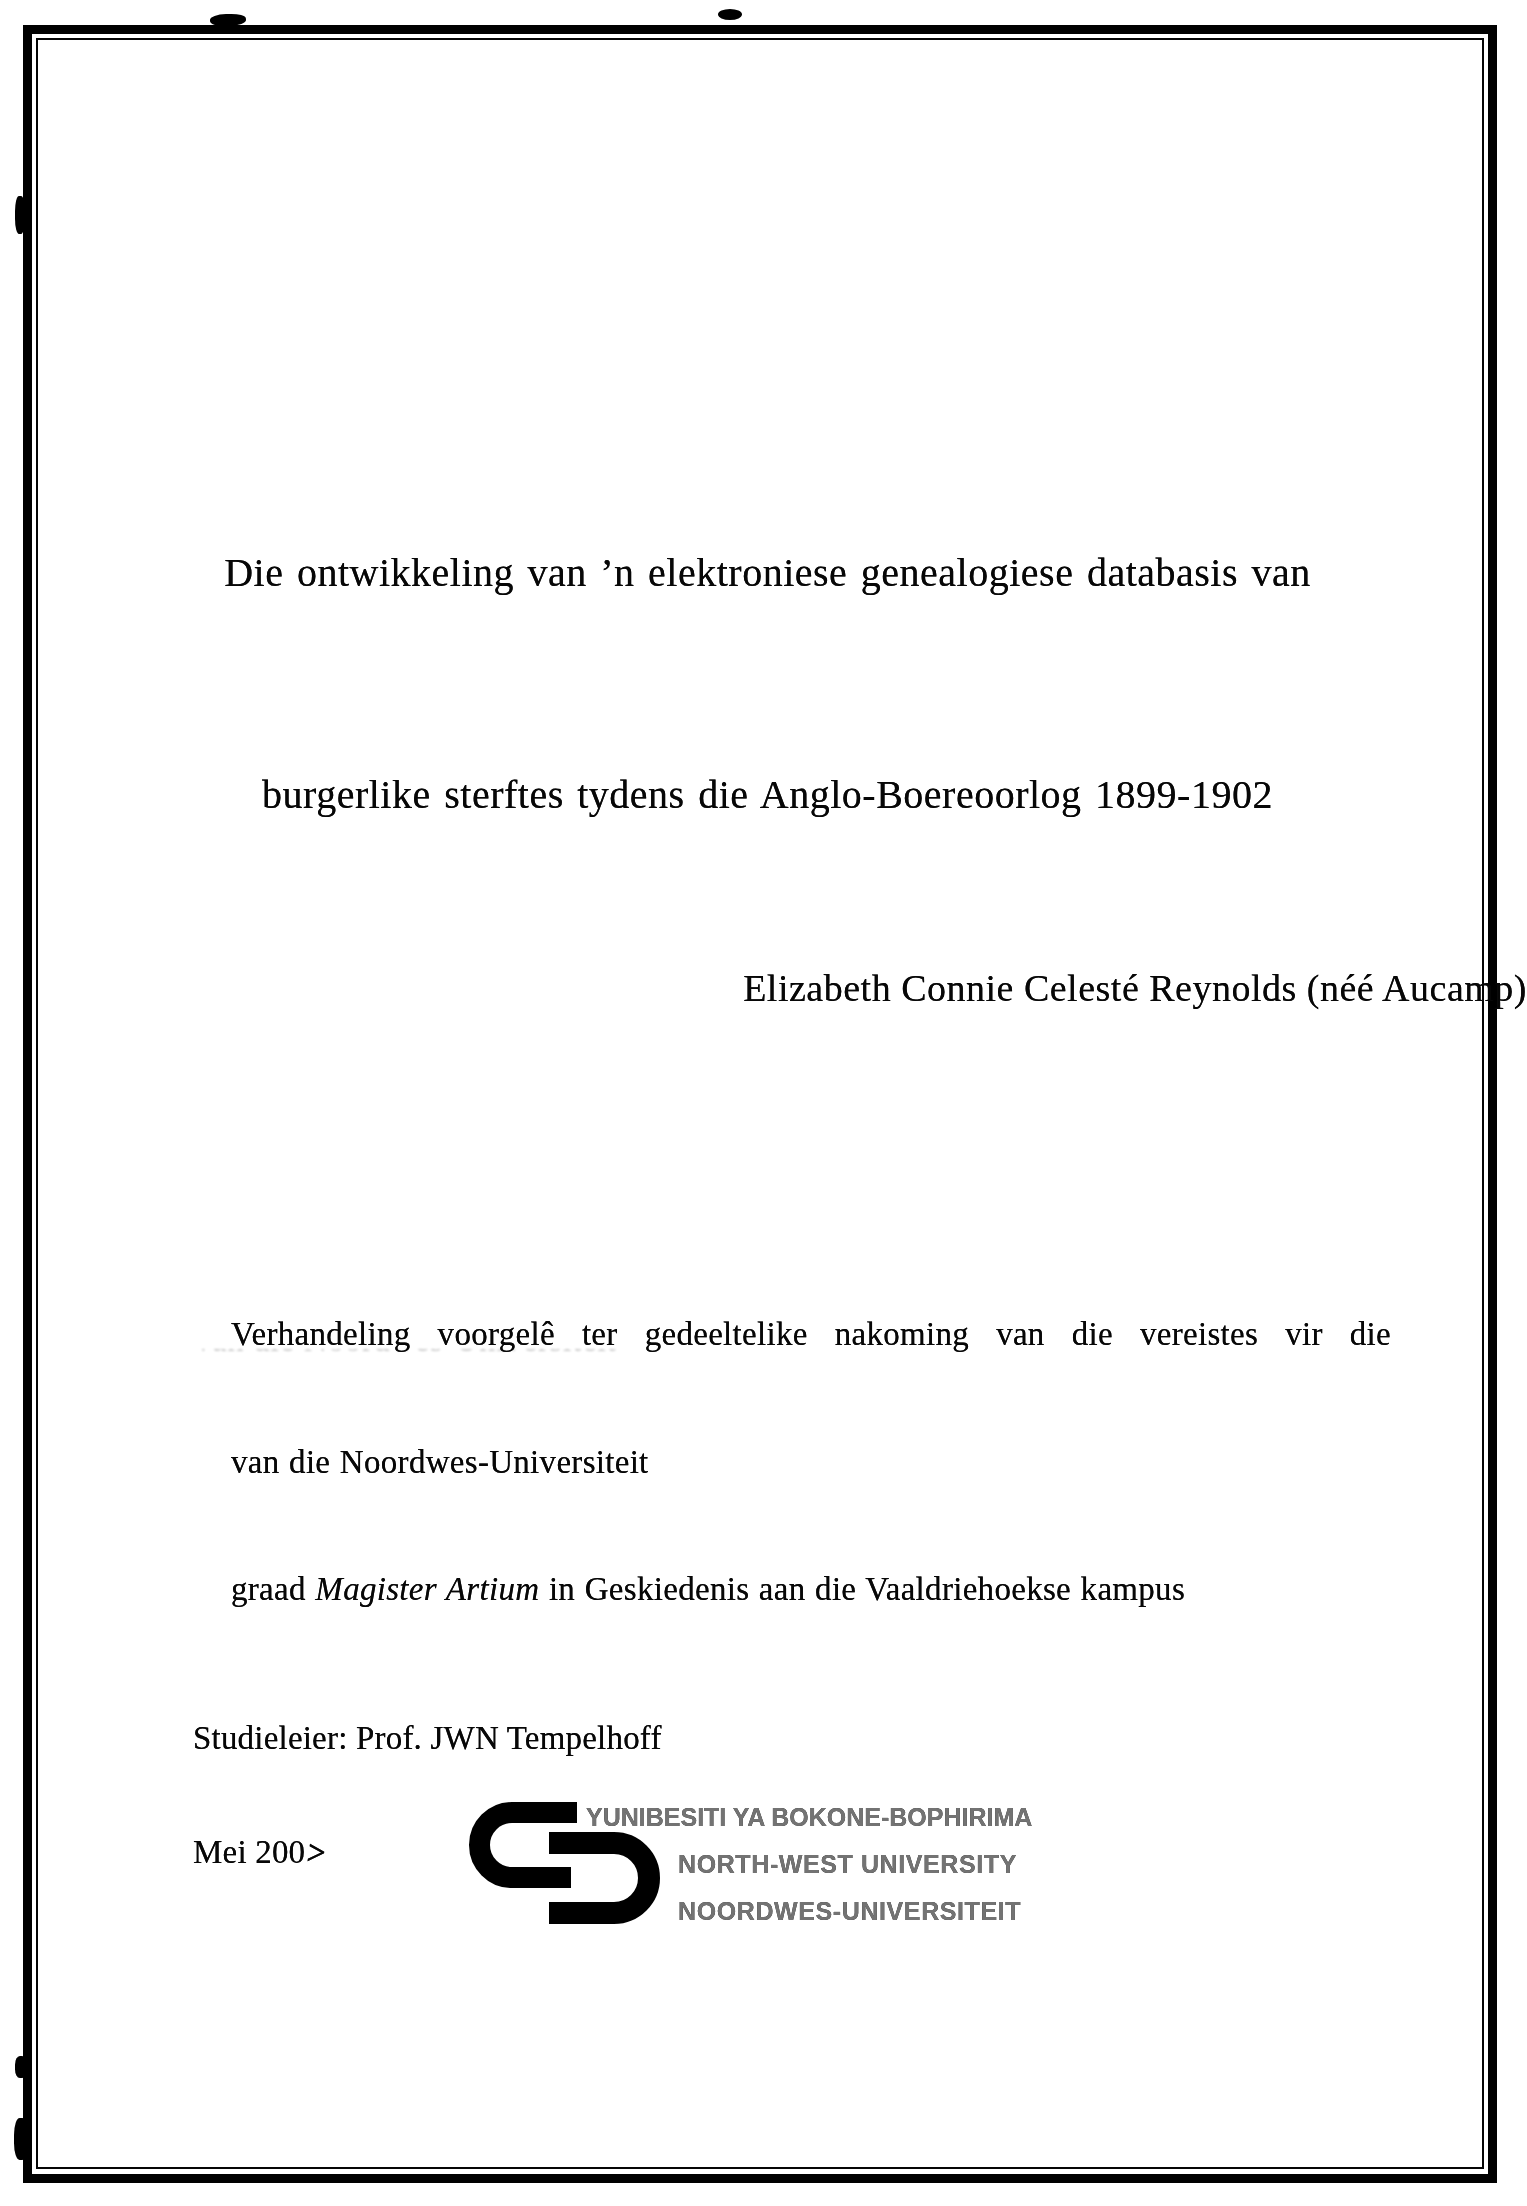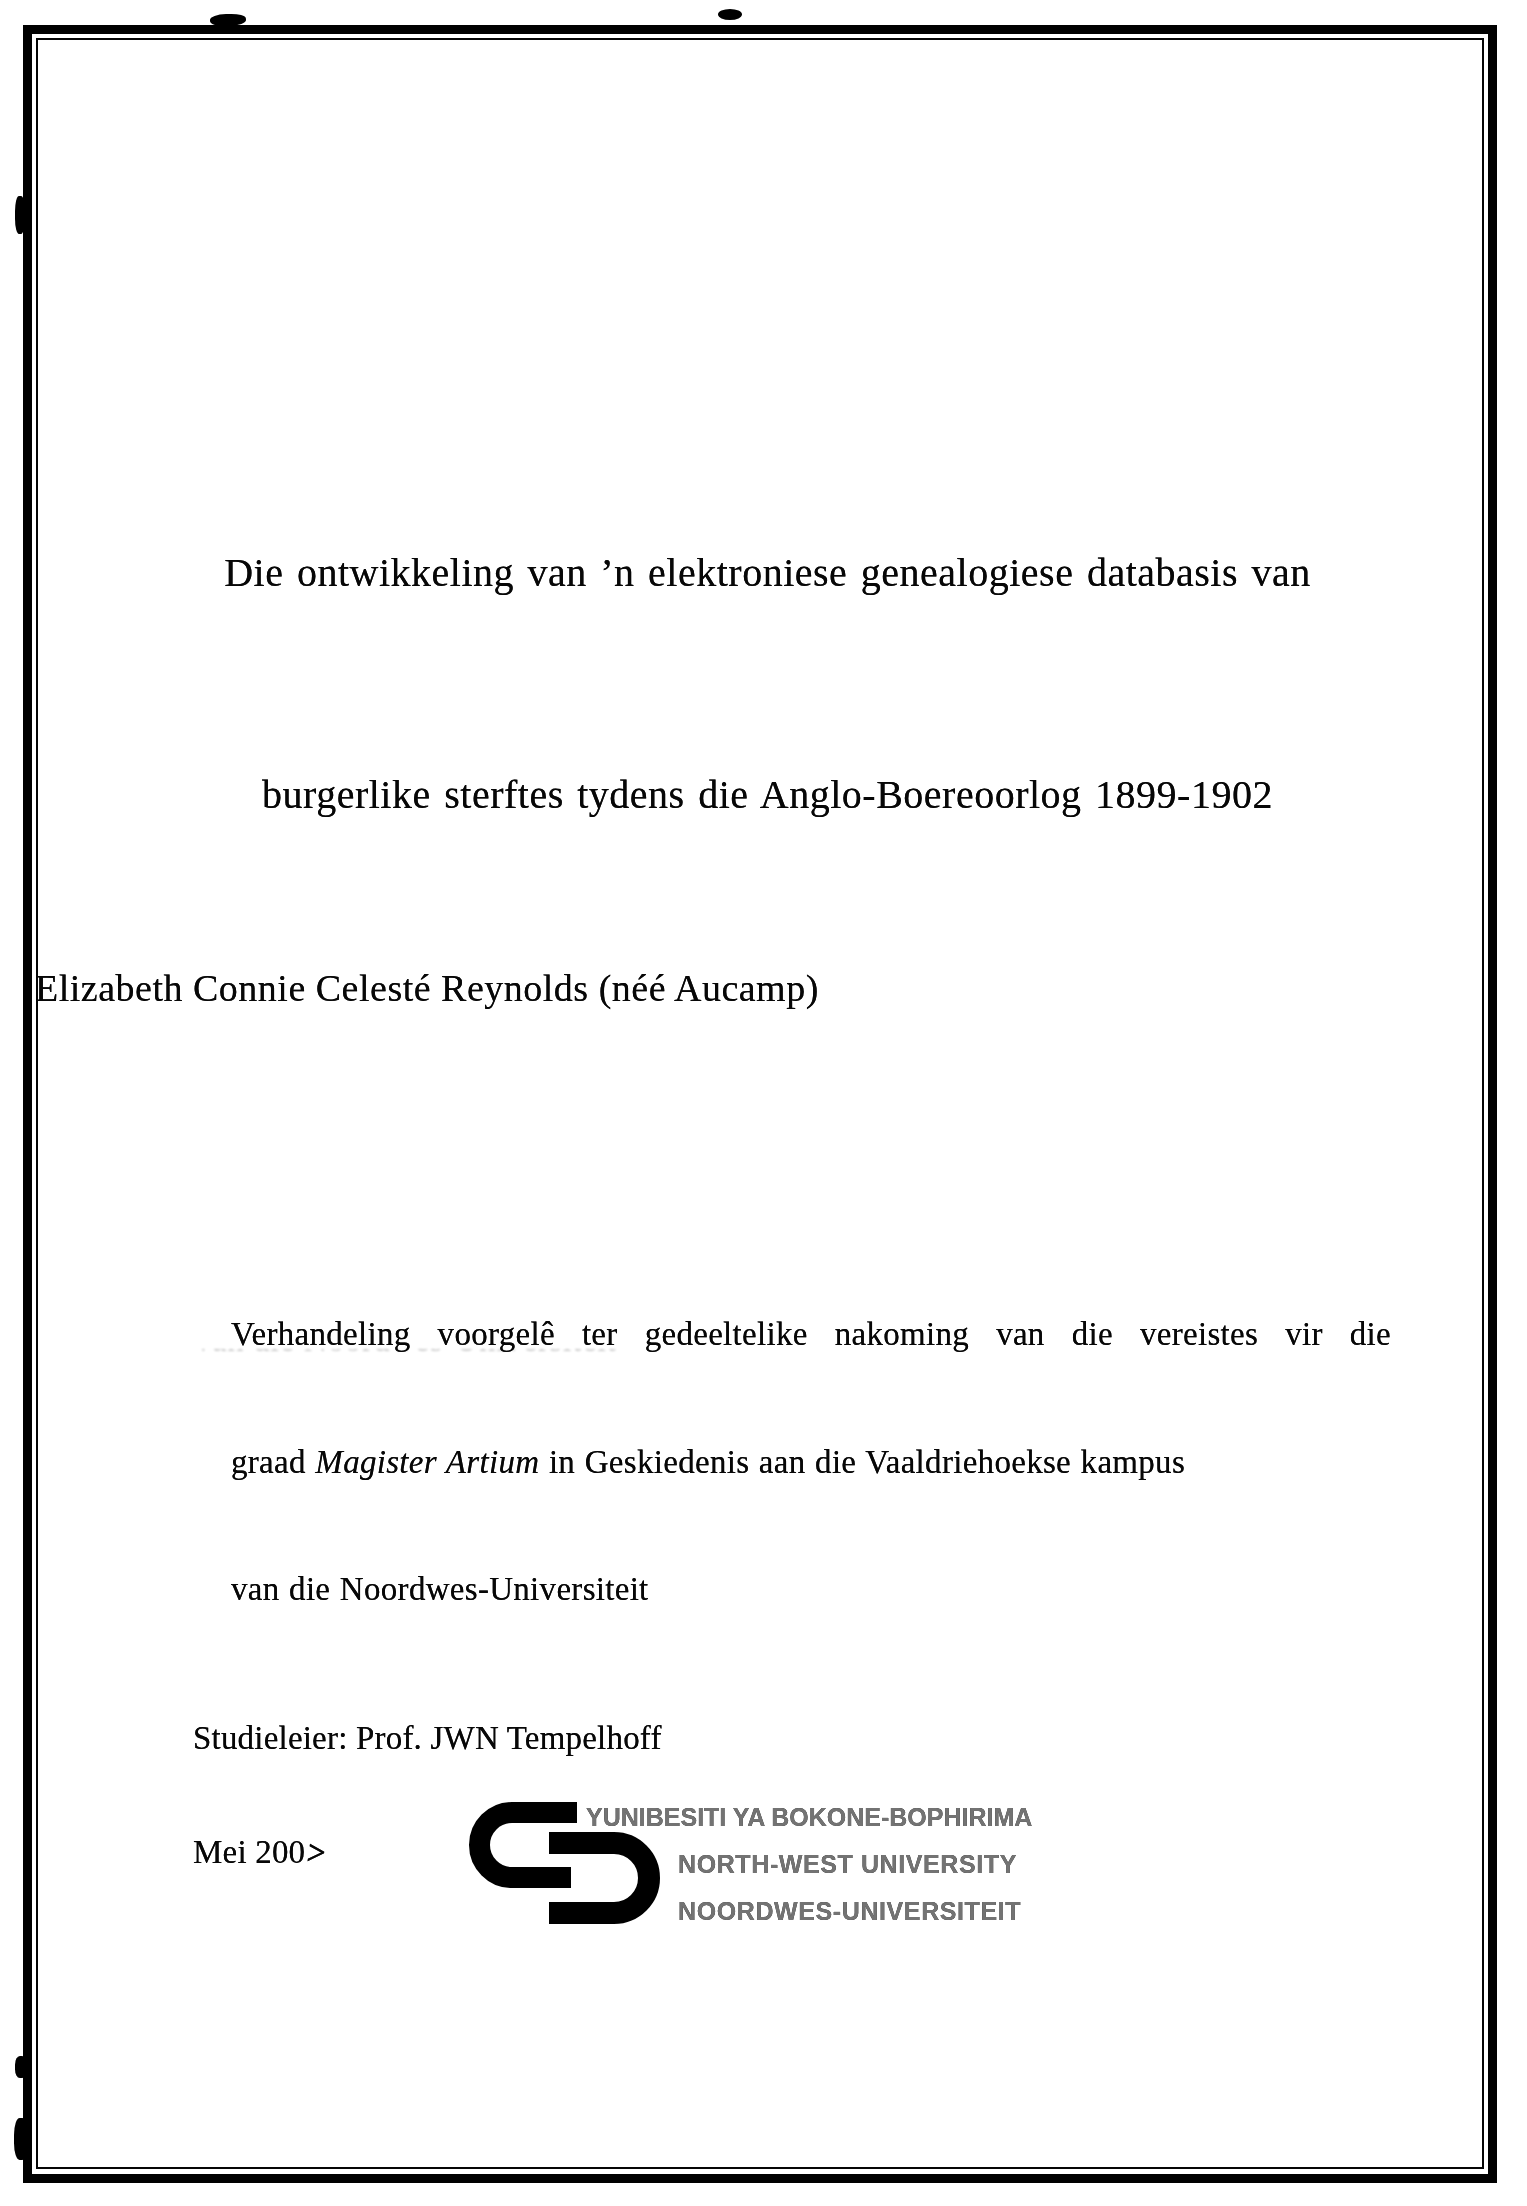--- a/index.html
+++ b/index.html
@@ -14,21 +14,21 @@
                  border:2.5px solid #050505; }
 
   .txt { position:absolute; white-space:pre-wrap; text-shadow:0 0 0.5px rgba(0,0,0,0.85); }
 
   .title { left:88px; right:80px; top:388px; text-align:center;
            font-size:40px; line-height:74px; letter-spacing:0.5px; word-spacing:3px; }
 
   .byline { left:24px; right:0; top:803px; text-align:center;
             font-size:34px; line-height:40px; }
 
-  .author { left:35px; right:0; top:966px; text-align:left;
+  .author { left:35px; right:0; top:966px; text-align:right;
             font-size:38px; letter-spacing:0.5px; line-height:44px; }
 
   .statement { left:195px; width:1160px; top:1228px;
                font-size:33px; line-height:42.5px; letter-spacing:0.3px; word-spacing:1px;margin-left:36px; }
   .statement .just { text-align:justify; text-align-last:justify; }
   .statement .ital { font-style:italic; }
 
   .supervisor { left:193px; top:1643px; font-size:33px; line-height:38px; letter-spacing:0.2px; }
   .date-glyph { display:inline-block; font-weight:bold; transform:skewX(-8deg) scaleY(1.05);
                 margin-left:2px; }
@@ -58,22 +58,22 @@
   <div class="txt title">
     <div>Die ontwikkeling van ’n elektroniese genealogiese databasis van</div>
     <div>burgerlike sterftes tydens die Anglo-Boereoorlog 1899-1902</div>
   </div>
 
 
   <div class="txt author">Elizabeth Connie Celesté Reynolds (néé Aucamp)</div>
 
   <div class="txt statement">
     <div class="just">Verhandeling voorgelê ter gedeeltelike nakoming van die vereistes vir die</div>
+    <div>van die Noordwes-Universiteit</div>
     <div><span>graad </span><span class="ital">Magister Artium</span><span> in Geskiedenis aan die Vaaldriehoekse kampus</span></div>
-    <div>van die Noordwes-Universiteit</div>
   </div>
 
   <div class="ghost">
     <span>van die Noordwes-Universiteit</span>
   </div>
 
   <div class="txt supervisor">
     <div>Studieleier: Prof. JWN Tempelhoff</div>
     <div><span>Mei 200</span><span class="date-glyph">&gt;</span></div>
   </div>

